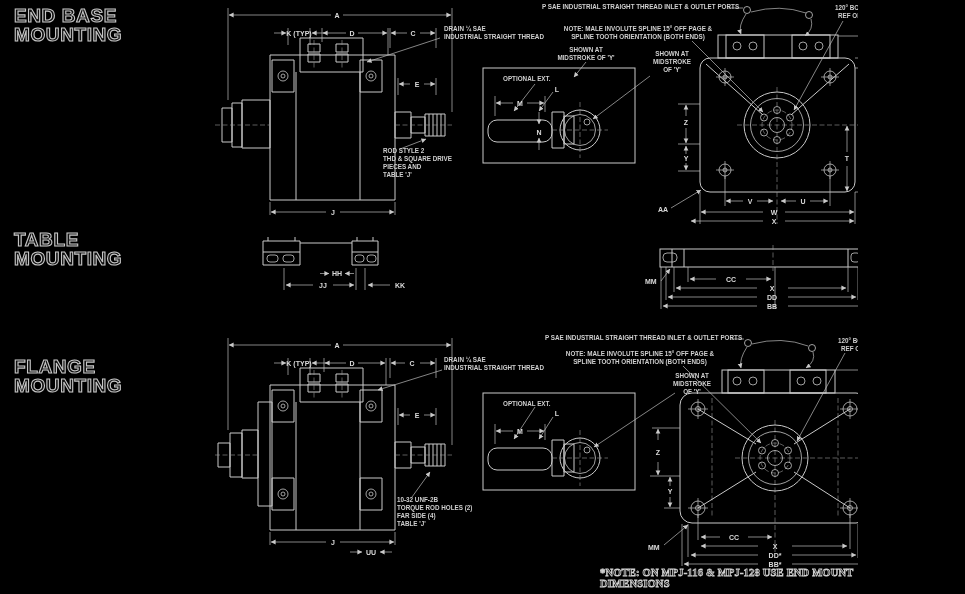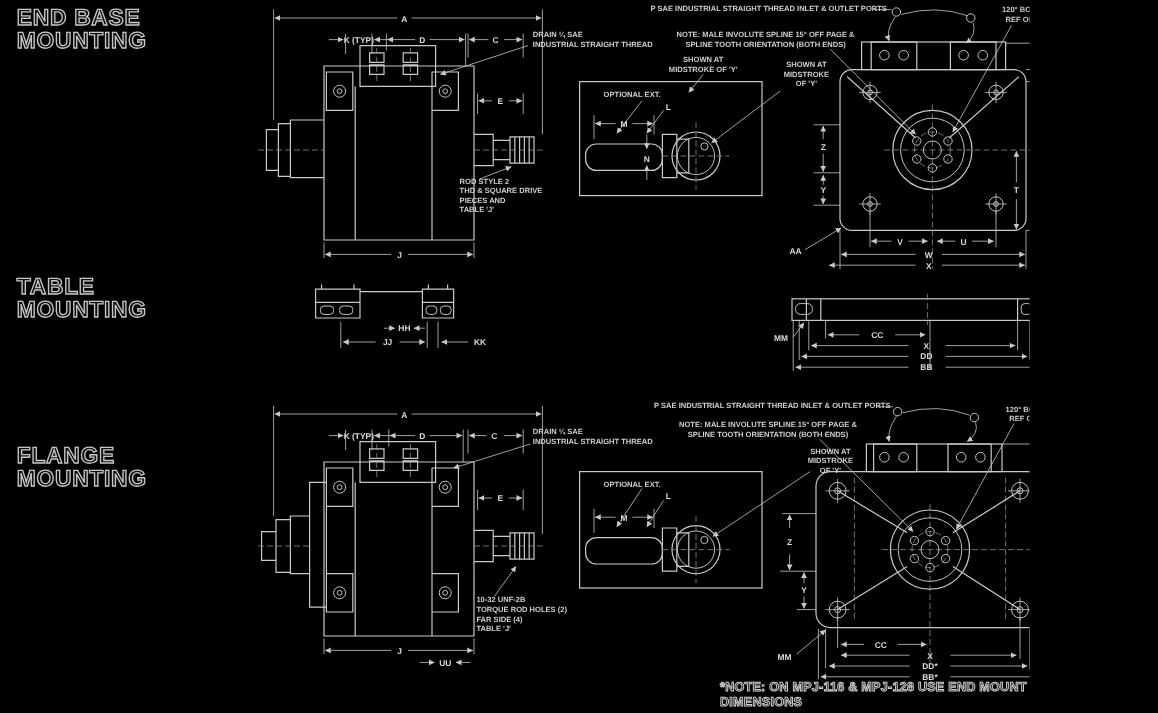--- a/index.html
+++ b/index.html
@@ -3,38 +3,38 @@
 <meta charset="utf-8">
 <style>
   html,body{margin:0;padding:0;background:#000;}
   #stage{position:relative;width:858px;height:594px;background:#000;overflow:hidden;
          font-family:"Liberation Sans",sans-serif;}
   .svgabs{position:absolute;}
   .title{position:absolute;font-weight:bold;font-size:19px;line-height:19px;letter-spacing:.6px;
          color:#101010;-webkit-text-stroke:1.1px #c6c6c6;white-space:pre-line;
          font-family:"Liberation Sans",sans-serif;}
   .footnote{position:absolute;font-weight:bold;font-size:10.5px;letter-spacing:.2px;
-         color:#0c0c0c;-webkit-text-stroke:.8px #cfcfcf;font-family:Liberation Sans, sans-serif;}
+         color:#0c0c0c;-webkit-text-stroke:.8px #cfcfcf;font-family:Liberation Serif, serif;}
   svg .ln{stroke:#c9c9c9;stroke-width:1;fill:none}
   svg .th{stroke:#c9c9c9;stroke-width:.8;fill:none}
   svg .dl{stroke:#bdbdbd;stroke-width:.7;fill:none}
   svg .cl{stroke:#9a9a9a;stroke-width:.6;fill:none;stroke-dasharray:5 2.5}
   svg .tx{fill:#dadada;font:bold 7px "Liberation Sans",sans-serif;text-anchor:middle}
   svg .txl{fill:#dadada;font:bold 7px "Liberation Sans",sans-serif}
   svg .an{fill:#cfcfcf;font:600 6.3px "Liberation Sans",sans-serif}
   svg .ac{text-anchor:middle}
 </style>
 </head>
 <body>
 
 <div id="stage">
 
   <div class="title" style="left:14px;top:6px"><span>END BASE</span><br><span>MOUNTING</span></div>
   <div class="title" style="left:14px;top:230px"><span>TABLE</span><br><span>MOUNTING</span></div>
-  <div class="title" style="left:14px;top:371px"><span>FLANGE</span><br><span>MOUNTING</span></div>
+  <div class="title" style="left:14px;top:357px"><span>FLANGE</span><br><span>MOUNTING</span></div>
 
   <svg class="svgabs" style="left:215px;top:0px" width="750" height="300" viewBox="215 0 750 300">
     <defs>
       <marker id="ah" markerWidth="6" markerHeight="6" refX="4.6" refY="3" orient="auto" markerUnits="userSpaceOnUse">
         <path d="M0,0.6 L4.8,3 L0,5.4 Z" fill="#c9c9c9"></path>
       </marker>
     </defs>
 
     <g>
       <path class="ln" d="M270,55 h125 v145 h-125 z M300,38 h63 v34 h-63 z

